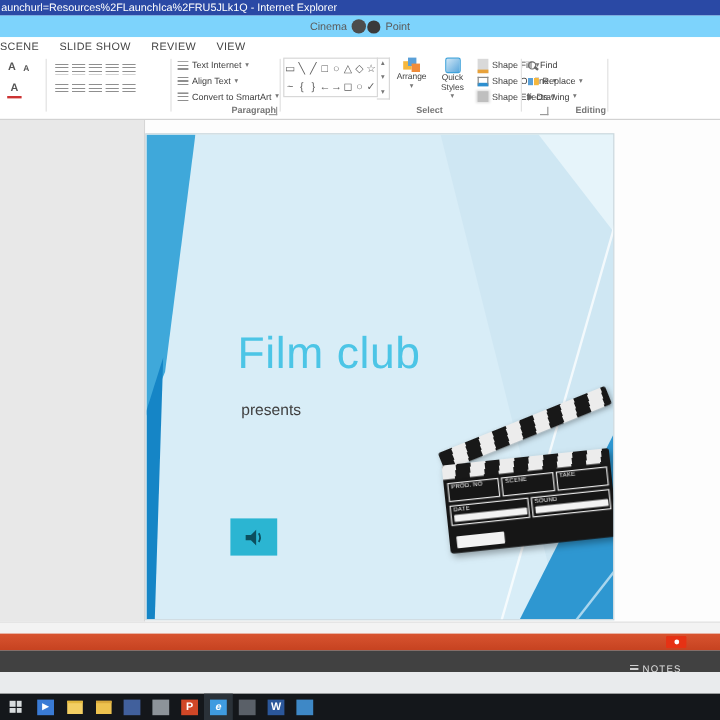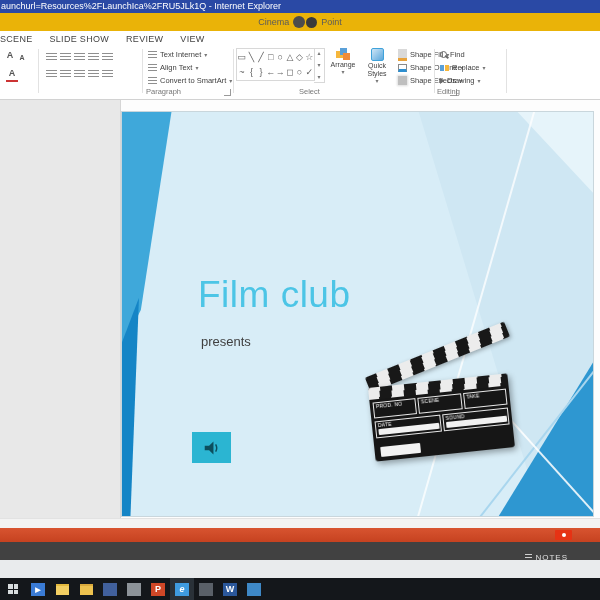--- a/index.html
+++ b/index.html
@@ -5,38 +5,38 @@
   html,body{margin:0;padding:0;}
   body{width:600px;height:600px;position:relative;overflow:hidden;
        font-family:"Liberation Sans",sans-serif;background:#ffffff;}
 
   
   .ie-bar{position:absolute;top:0;left:0;width:600px;height:13px;background:#2a49a5;
           color:#fff;font-size:9px;line-height:13px;white-space:nowrap;overflow:hidden;}
   .ie-bar span{padding-left:1px;}
 
   
-  .app-bar{position:absolute;top:13px;left:0;width:600px;height:18px;background:#eab308;
+  .app-bar{position:absolute;top:13px;left:0;width:600px;height:18px;background:#7dd3fc;
            display:flex;align-items:center;justify-content:center;gap:4px;
            font-size:9px;color:#5b5b5b;}
   .avatar{width:12px;height:12px;border-radius:50%;background:#4c4c4c;display:inline-block;}
   .avatar.sm{width:11px;height:11px;background:#3a3a3a;margin-left:-3px;}
 
   
   .tabs-row{position:absolute;top:31px;left:0;width:600px;height:15px;background:#fff;
             display:flex;align-items:center;gap:17px;font-size:9px;color:#444;
             letter-spacing:.3px;}
   .rtab{cursor:default;}
   .rtab:first-child{margin-left:0;}
 
   
   .ribbon{position:absolute;top:46px;left:0;width:600px;height:53px;background:#fff;
           border-bottom:1px solid #d2d2d2;font-size:8px;color:#444;}
   .vsep{position:absolute;top:3px;width:1px;height:44px;background:#e2e2e2;}
-  .glabel{position:absolute;top:41px;text-align:left;font-size:7.5px;color:#777;}
+  .glabel{position:absolute;top:41px;text-align:right;font-size:7.5px;color:#777;font-weight:bold;}
   .launcher{position:absolute;width:6px;height:6px;border-right:1px solid #9a9a9a;
             border-bottom:1px solid #9a9a9a;}
   .micon{position:absolute;width:12px;height:12px;text-align:center;color:#555;}
   .micon.bars{background:repeating-linear-gradient(#8f8f8f 0 1px,transparent 1px 3px);
               width:11px;height:9px;margin-top:2px;}
   .txtA{font-size:9px;line-height:11px;font-weight:bold;color:#555;}
   .txtA.sm{font-size:7px;}
   .txtA.fc{border-bottom:2px solid #c33;}
   .pbtn{position:absolute;height:11px;display:flex;align-items:center;gap:3px;white-space:nowrap;}
   .bicon{width:9px;height:8px;background:repeating-linear-gradient(#8f8f8f 0 1px,transparent 1px 3px);}
@@ -70,21 +70,21 @@
   .sicon.replace{background:linear-gradient(90deg,#5aa0d8 45%,#fff 45% 55%,#f6b73c 55%);height:6px;}
   .sicon.select{width:0;height:0;border-left:4px solid #6a6a6a;border-top:3px solid transparent;
                 border-bottom:3px solid transparent;background:none;}
   .slabel{font-size:7.5px;color:#3f3f3f;}
 
   
   .main{position:absolute;top:100px;left:0;width:600px;height:418px;background:#fff;}
   .left-pane{position:absolute;left:0;top:0;width:120px;height:418px;background:#e8e8e8;
              border-right:1px solid #d6d6d6;}
   .canvas{position:absolute;left:121px;top:0;width:479px;height:418px;background:#fdfdfd;}
-  .slide{position:absolute;left:1px;top:12px;width:471px;height:404px;background:#d8edf7;
+  .slide{position:absolute;left:1px;top:12px;width:389px;height:404px;background:#d8edf7;
          overflow:hidden;outline:1px solid #c9d6dc;}
   .sh{position:absolute;inset:0;}
   .sh.band{background:#cfe7f3;clip-path:polygon(63% 0,100% 0,100% 100%,89% 100%);}
   .sh.wedge{background:#e6f4fa;clip-path:polygon(84% 0,100% 0,100% 20%);}
   .sh.leftA{background:#3fa8da;clip-path:polygon(0 0,10.5% 0,4% 49%,0 58%);}
   .sh.leftB{background:#1585c6;clip-path:polygon(0 57%,3.6% 46%,1.8% 100%,0 100%);}
   .sh.brTri{background:#2e97d1;clip-path:polygon(80% 100%,100% 62%,100% 100%);}
   .fline{position:absolute;width:2px;background:rgba(255,255,255,.75);}
   .fline.l1{height:440px;left:352px;top:-14px;transform:rotate(16deg);}
   .fline.l2{height:260px;left:400px;top:220px;transform:rotate(38deg);background:#a9d6ee;}

